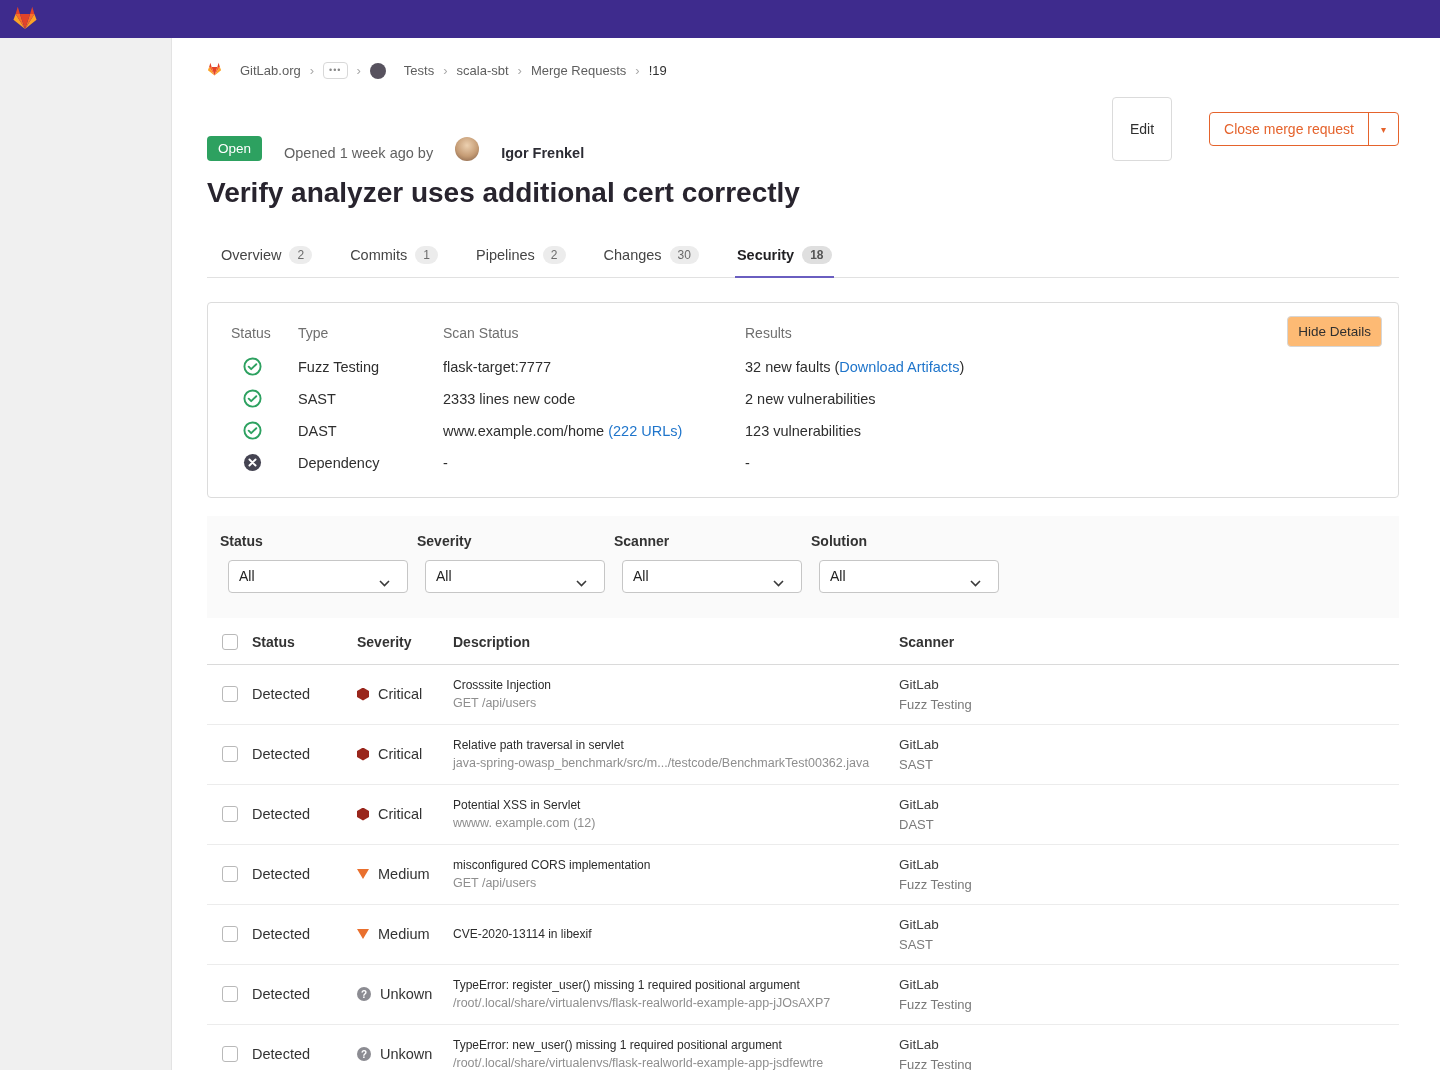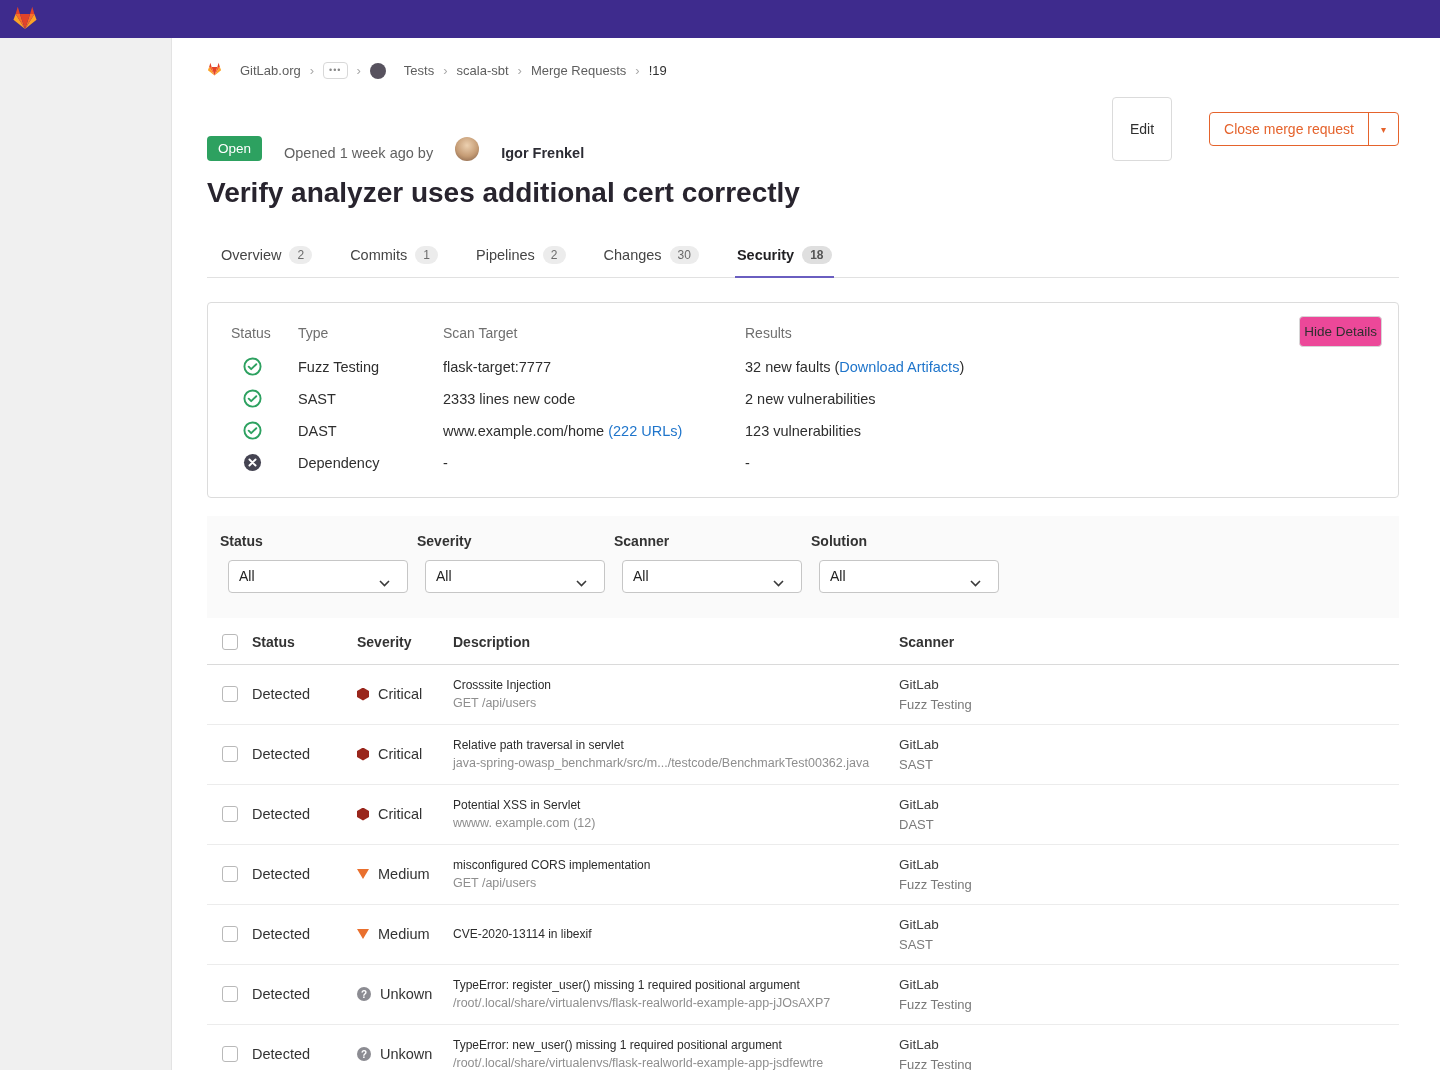--- a/index.html
+++ b/index.html
@@ -41,21 +41,21 @@
   .tab.active { font-weight:700; color:#201f22; }
   .tab.active::after { content:""; position:absolute; left:0; right:0; bottom:-1px; height:2px; background:#6a5ec0; }
   .tab.active .pill { background:#dfdfdf; color:#555; }
 
   
   .scan-panel { margin-top:24px; border:1px solid #dcdcdc; border-radius:4px; padding:15px 16px 18px 23px; position:relative; }
   .scan-grid { display:grid; grid-template-columns:67px 145px 302px 1fr; align-items:center; padding:6.5px 0; font-size:14.5px; color:#2e2e2e; }
   .scan-head span { color:#6f6f6f; font-size:14px; }
   .scan-head { padding-bottom:10px; }
   .scan-status svg { display:block; margin-left:12px; }
-  .btn-hide { position:absolute; top:13px; right:16px; background:#ec4899; border:1px solid #d6d6d6; border-radius:4px; padding:7px 4px; font-size:13.5px; color:#2f2f2f; cursor:pointer; font-family:inherit; }
+  .btn-hide { position:absolute; top:13px; right:16px; background:#fdba74; border:1px solid #d6d6d6; border-radius:4px; padding:7px 10px; font-size:13.5px; color:#2f2f2f; cursor:pointer; font-family:inherit; }
   .link { color:#1f75cb; text-decoration:none; cursor:pointer; }
 
   
   .filter-bar { margin-top:18px; background:#fafafa; padding:17px 0 25px 13px; display:flex; gap:17px; }
   .filter-group { width:180px; }
   .filter-group label { display:block; font-size:14px; font-weight:700; color:#333; margin-bottom:11px; }
   .select-wrap { position:relative;padding-left:8px; }
   .select-wrap select { width:180px; height:33px; appearance:none; -webkit-appearance:none; border:1px solid #c6c6c6; border-radius:4px; background:#fff; font-size:14px; color:#222; padding:0 10px; font-family:inherit; cursor:pointer; }
   .select-wrap .chev { position:absolute; right:10px; top:13px; pointer-events:none; }
 
@@ -163,21 +163,21 @@
         <span>Security</span>
         <span class="pill">18</span>
       </div>
     </div>
 
     <div class="scan-panel">
       <button class="btn-hide">Hide Details</button>
       <div class="scan-grid scan-head">
         <span>Status</span>
         <span>Type</span>
-        <span>Scan Target</span>
+        <span>Scan Status</span>
         <span>Results</span>
       </div>
 
       <div class="scan-grid">
         <span class="scan-status">
           <svg width="19" height="19" viewBox="0 0 20 20">
               <circle cx="10" cy="10" r="8.5" fill="none" stroke="#2da160" stroke-width="2"></circle>
               <path d="M6 10.2l2.6 2.6L14 7.6" fill="none" stroke="#2da160" stroke-width="2" stroke-linecap="round" stroke-linejoin="round"></path>
             </svg>
         </span>

